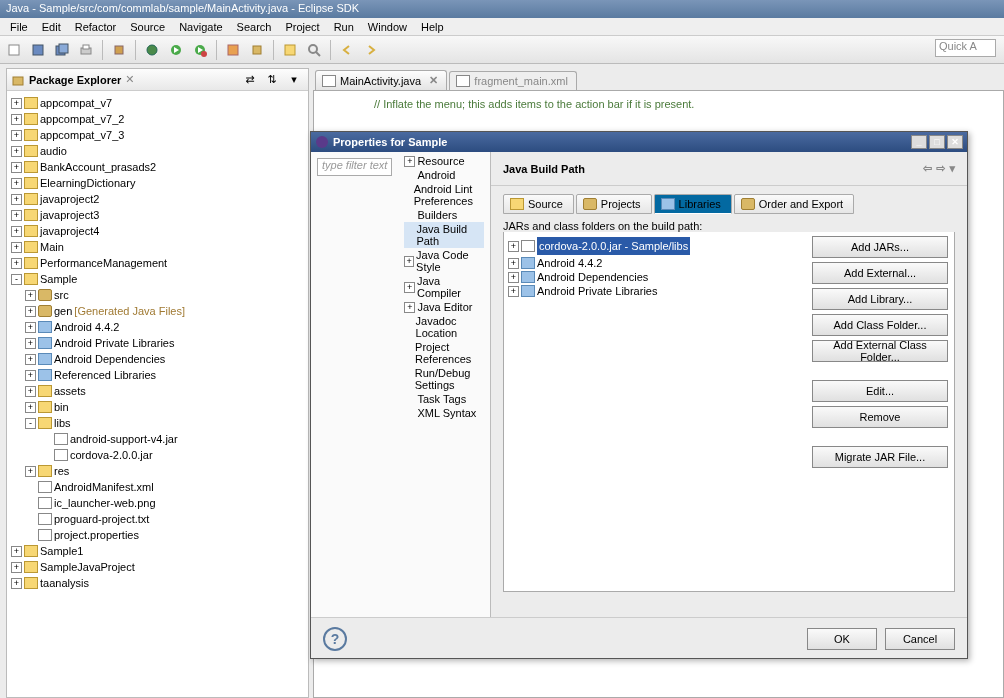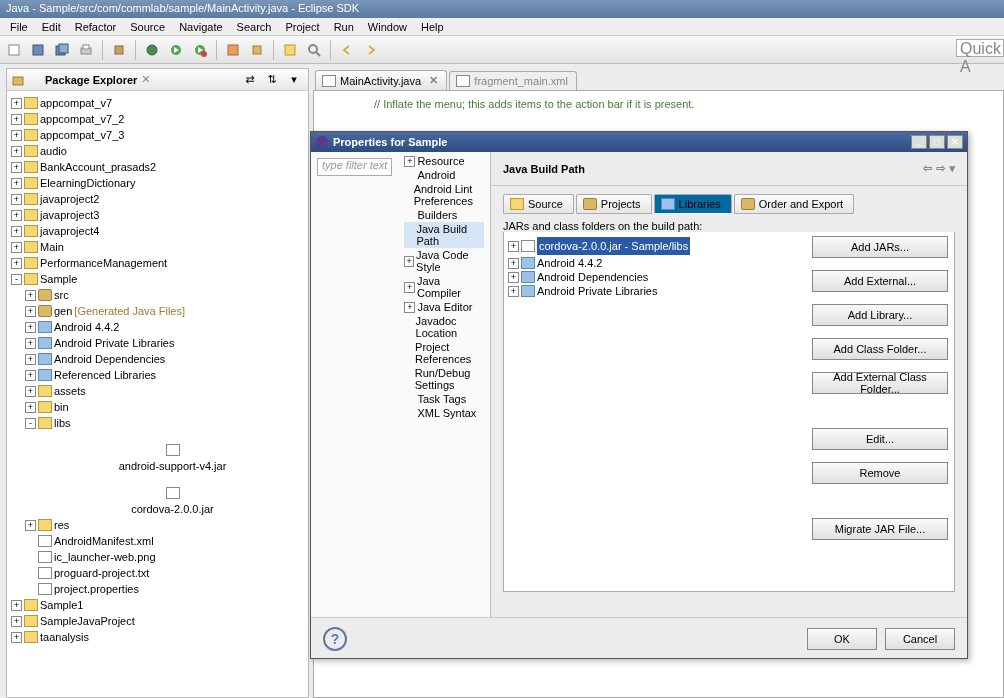--- a/index.html
+++ b/index.html
@@ -3,36 +3,36 @@
 <meta charset="utf-8">
 <style>
 * { box-sizing: border-box; margin: 0; padding: 0; font-family: Tahoma, sans-serif; font-size: 11px; }
 body { background: #ececec; width: 1004px; height: 698px; overflow: hidden; position: relative; }
 .titlebar { background: linear-gradient(#7a95b8,#5a7aa0); color: #fff; height: 18px; padding: 2px 6px; font-size: 11px; display:flex; }
 .menubar { background: #efefef; height: 18px; display: flex; align-items: center; padding: 0 4px; gap: 2px; border-bottom:1px solid #ccc;}
 .menubar span { padding: 2px 6px; cursor: default; }
 .toolbar { background: linear-gradient(#f8f8f8,#e4e4e4); height: 28px; display: flex; align-items: center; padding: 0 4px; gap: 4px; border-bottom:1px solid #bbb; position:relative;}
 .tbtn { width:20px; height:20px; display:flex; align-items:center; justify-content:center; border:1px solid transparent; border-radius:2px;}
 .tsep{ width:1px; height:20px; background:#bbb; margin:0 2px;}
-.quick{ position:absolute; right:0; top:3px; width:48px; border:1px solid #aaa; background:#fff; height:18px; font-size:16px; padding:0 3px; color:#888;}
+.quick{ position:absolute; right:8px; top:3px; width:61px; border:1px solid #aaa; background:#fff; height:18px; font-size:11px; padding:0 3px; color:#888;}
 .main { display:flex; height: 634px; }
 .left-panel { width: 303px; background:#fff; border:1px solid #bbb; margin:4px 2px 0 6px; display:flex; flex-direction:column;}
 .view-header{ background:linear-gradient(#fdfdfd,#e8e8e8); height:22px; display:flex; align-items:center; padding:0 4px; border-bottom:1px solid #ccc;}
-.view-title{ font-weight:bold; margin-left:20px;}
+.view-title{ font-weight:bold; margin-left:4px;}
 .view-actions{ margin-left:auto; display:flex; gap:2px;}
 .tree{ flex:1; overflow:auto; padding:4px 2px; line-height:16px;}
 .tree-node{ display:flex; align-items:center; gap:2px; padding:0 2px; white-space:nowrap;}
 .expander{ width:11px; height:11px; border:1px solid #888; font-size:9px; line-height:9px; text-align:center; background:#fff; cursor:default;}
 .tree-icon{ width:14px; height:12px; display:inline-block;}
 .folder-y{ background:#f7d774; border:1px solid #bb9833;}
 .folder-b{ background:#9cc2e8; border:1px solid #5a8ab8;}
 .pkg{ background:#d9b866; border:1px solid #a07f33; border-radius:2px;}
 .jar{ background:#fff; border:1px solid #888;}
 .file{ background:#fff; border:1px solid #888;}
-.indent1{padding-left:16px;} .indent2{padding-left:32px;flex-direction:column;}
+.indent1{padding-left:16px;} .indent2{padding-left:32px;}
 .gen-label{ color:#a07a33;}
 .editor-area{ flex:1; display:flex; flex-direction:column; margin:4px 0 0 2px;}
 .tabs{ height:22px; display:flex; align-items:flex-end; gap:2px; padding-left:2px;}
 .etab{ background:linear-gradient(#fdfdfd,#e4e4e4); border:1px solid #aaa; border-bottom:none; padding:3px 8px 3px 6px; display:flex; align-items:center; gap:4px; border-radius:3px 3px 0 0;}
 .etab.inactive{ color:#888; background:#eee;}
 .etab .close{ color:#888; font-weight:bold; margin-left:4px;}
 .editor-body{ background:#fff; border:1px solid #aaa; flex:1; padding:6px 60px; font-family:Consolas,monospace; font-size:12px; color:#4a7a3a;}
 .comment{ color:#4a7a3a;}
 
 
@@ -50,21 +50,21 @@
 .dlg-heading{ font-size:14px; font-weight:bold; padding:10px 12px; border-bottom:1px solid #ccc; display:flex; align-items:center;}
 .nav-arrows{ margin-left:auto; display:flex; gap:4px; color:#888;}
 .subtabs{ display:flex; gap:2px; padding:8px 12px 0 12px;}
 .subtab{ border:1px solid #aaa; background:linear-gradient(#fafafa,#e6e6e6); padding:3px 10px 3px 6px; display:flex; align-items:center; gap:4px; border-radius:2px 2px 0 0;}
 .subtab.active{ background:#0369a1; border-bottom-color:#fff; position:relative; z-index:2;}
 .lib-area{ margin:0 12px 12px 12px; border:1px solid #aaa; background:#fff; height:360px; position:relative; border-top:none;}
 .lib-content{ display:flex; height:100%;}
 .lib-tree{ flex:1; padding:4px; font-size:11px;}
 .lib-node{ display:flex; align-items:center; gap:2px; padding:1px 0;}
 .lib-node.sel span.txt{ background:#2a5aa8; color:#fff; padding:3px 2px;}
-.lib-btns{ width:148px; padding:4px 6px; display:flex; flex-direction:column; gap:12px;}
+.lib-btns{ width:148px; padding:4px 6px; display:flex; flex-direction:column; gap:4px;}
 .btn{ border:1px solid #888; background:linear-gradient(#fafafa,#e0e0e0); height:22px; font-size:11px; text-align:center; padding:0 4px; display:flex; align-items:center; justify-content:center;}
 .btn.wide{height:22px;}
 .dlg-footer{ height:42px; display:flex; align-items:center; padding:0 12px; border-top:1px solid #ccc;}
 .help{ width:24px; height:24px; border:2px solid #5a7aa0; border-radius:50%; color:#5a7aa0; text-align:center; font-weight:bold; line-height:20px; font-size:14px;}
 .dlg-footer .spacer{flex:1;}
 .btn-main{ width:70px; margin-left:8px;}
 svg.ic{width:14px;height:14px;}
 </style>
 </head>
 <body>

